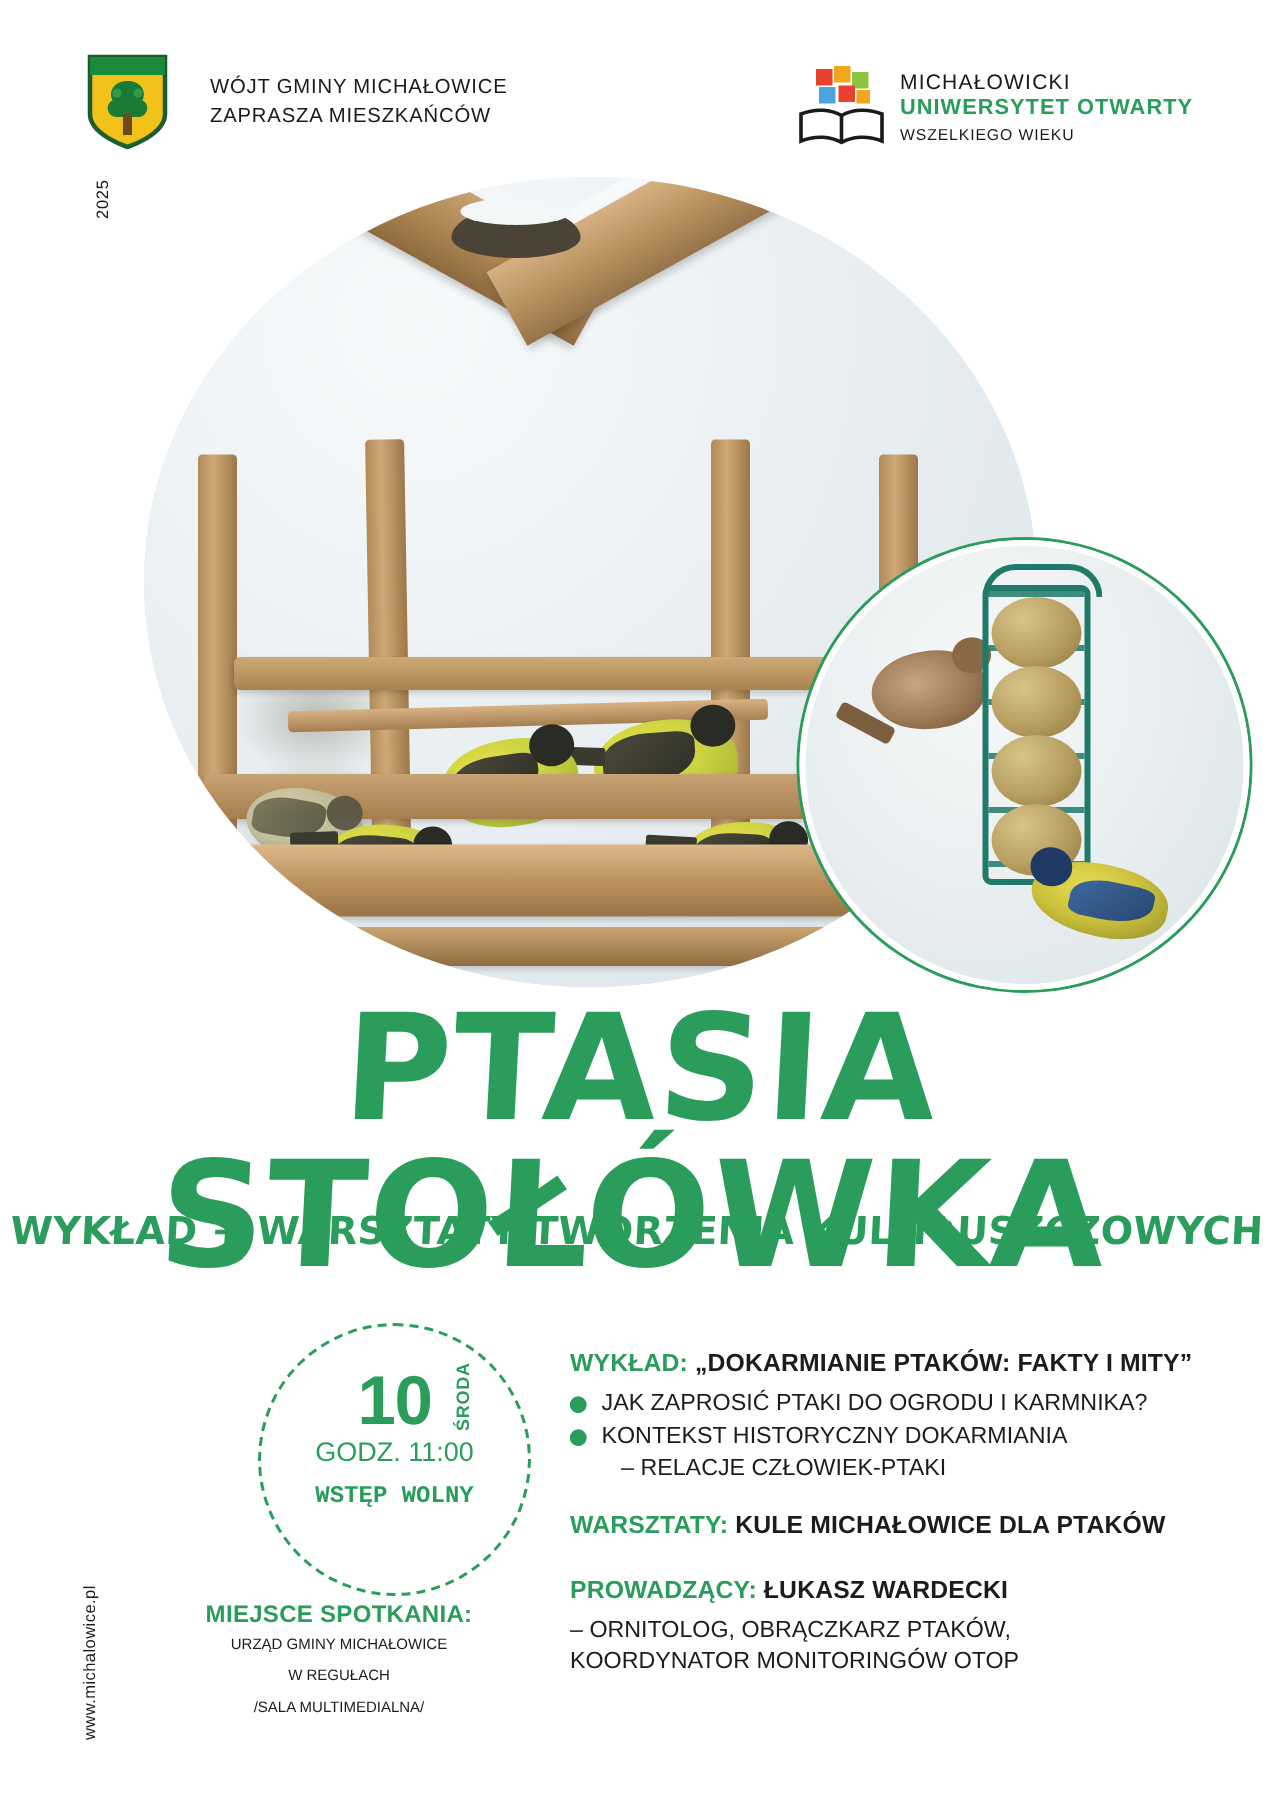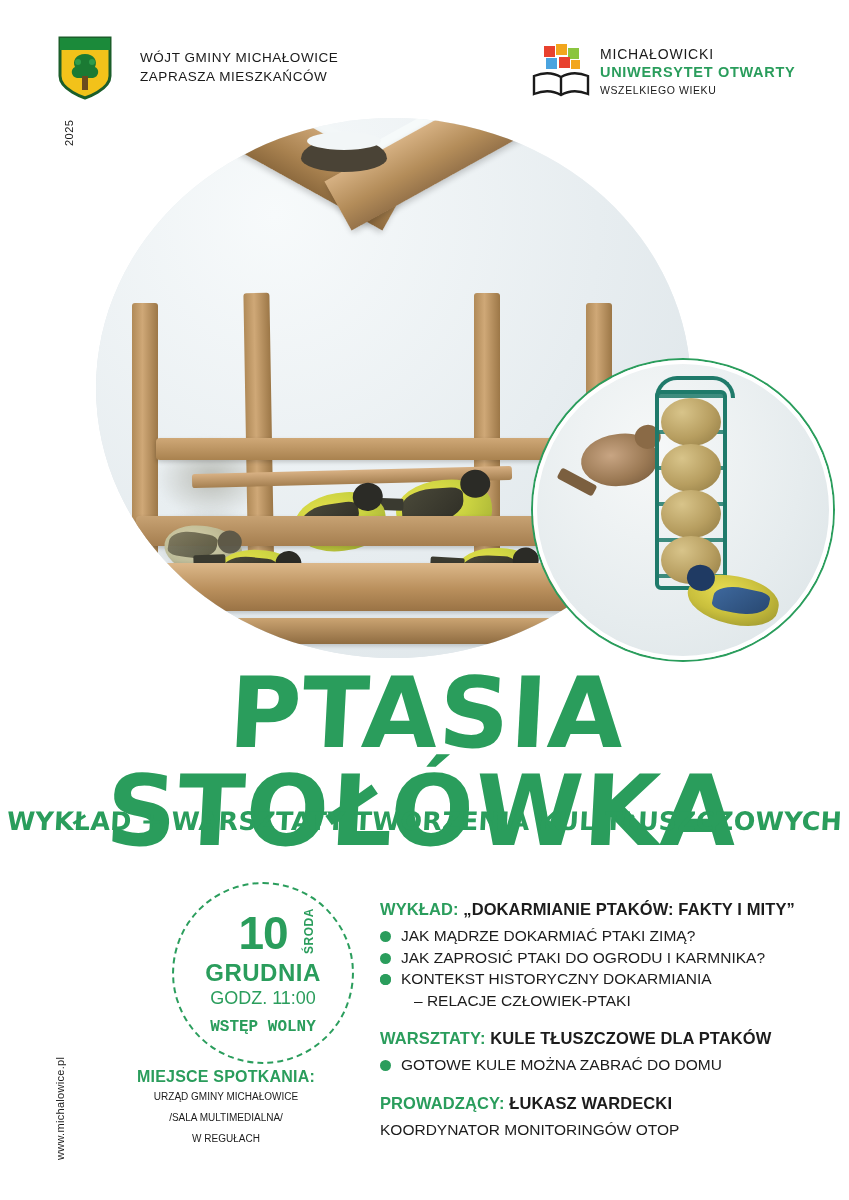--- a/index.html
+++ b/index.html
@@ -557,64 +557,61 @@
       <div class="titmouse-wing"></div>
     </div>
   </div>
 
   <div class="title">PTASIA STOŁÓWKA</div>
   <div class="subtitle">WYKŁAD + WARSZTATY TWORZENIA KUL TŁUSZCZOWYCH</div>
 
   <div class="date-badge">
     <div class="date-day">10</div>
     <div class="date-dow">ŚRODA</div>
-    <div class="date-month">GRUDNIA</div>
     <div class="date-hour">GODZ. 11:00</div>
     <div class="date-free">WSTĘP WOLNY</div>
   </div>
 
   <div class="program">
 
     <div class="prog-head">
       <span>WYKŁAD:</span>
       <span class="blk">„DOKARMIANIE PTAKÓW: FAKTY I MITY”</span>
     </div>
     <ul class="bullets">
-      <li><span class="dot"></span><span>JAK MĄDRZE DOKARMIAĆ PTAKI ZIMĄ?</span></li>
+      <li><span class="dot"></span></li>
       <li><span class="dot"></span><span>JAK ZAPROSIĆ PTAKI DO OGRODU I KARMNIKA?</span></li>
       <li><span class="dot"></span></li>
       <li><span class="dot"></span><span>KONTEKST HISTORYCZNY DOKARMIANIA</span></li>
       <li class="cont"><span>– RELACJE CZŁOWIEK-PTAKI</span></li>
     </ul>
 
     <div class="block-gap"></div>
 
     <div class="prog-head">
       <span>WARSZTATY:</span>
-      <span class="blk">KULE TŁUSZCZOWE DLA PTAKÓW</span>
-    </div>
-    <ul class="bullets">
-      <li><span class="dot"></span><span>GOTOWE KULE MOŻNA ZABRAĆ DO DOMU</span></li>
-    </ul>
+      <span class="blk">KULE MICHAŁOWICE DLA PTAKÓW</span>
+    </div>
 
     <div class="block-gap"></div>
 
     <div class="prog-head">
       <span>PROWADZĄCY:</span>
       <span class="blk">ŁUKASZ WARDECKI</span>
     </div>
     <div class="bullets">
+      <div style="font-size:15.5px;line-height:21.5px;">– ORNITOLOG, OBRĄCZKARZ PTAKÓW,</div>
       <div style="font-size:15.5px;line-height:21.5px;">KOORDYNATOR MONITORINGÓW OTOP</div>
     </div>
   </div>
 
   <div class="place">
     <div class="place-title">MIEJSCE SPOTKANIA:</div>
     <div class="place-line">URZĄD GMINY MICHAŁOWICE</div>
+    <div class="place-line">W REGUŁACH</div>
     <div class="place-line">/SALA MULTIMEDIALNA/</div>
-    <div class="place-line">W REGUŁACH</div>
   </div>
 
   <div class="url-vert">www.michalowice.pl</div>
 
   <div class="footer">Wydarzenie może być dokumentowane w postaci fotorelacji/filmu i może być opublikowane na stronach internetowych, w mediach społecznościowych i wydawnictwach Gminy Michałowice oraz jednostek pomocniczych oraz może być przekazywane mediom. Biorąc udział w przedsięwzięciu uczestnik/opiekun prawny uczestnika, wyraża zgodę na przetwarzanie jego/uczestnika wizerunku dla potrzeb związanych z promocją wydarzenia.</div>
 
 </div>
 
 </body></html>

